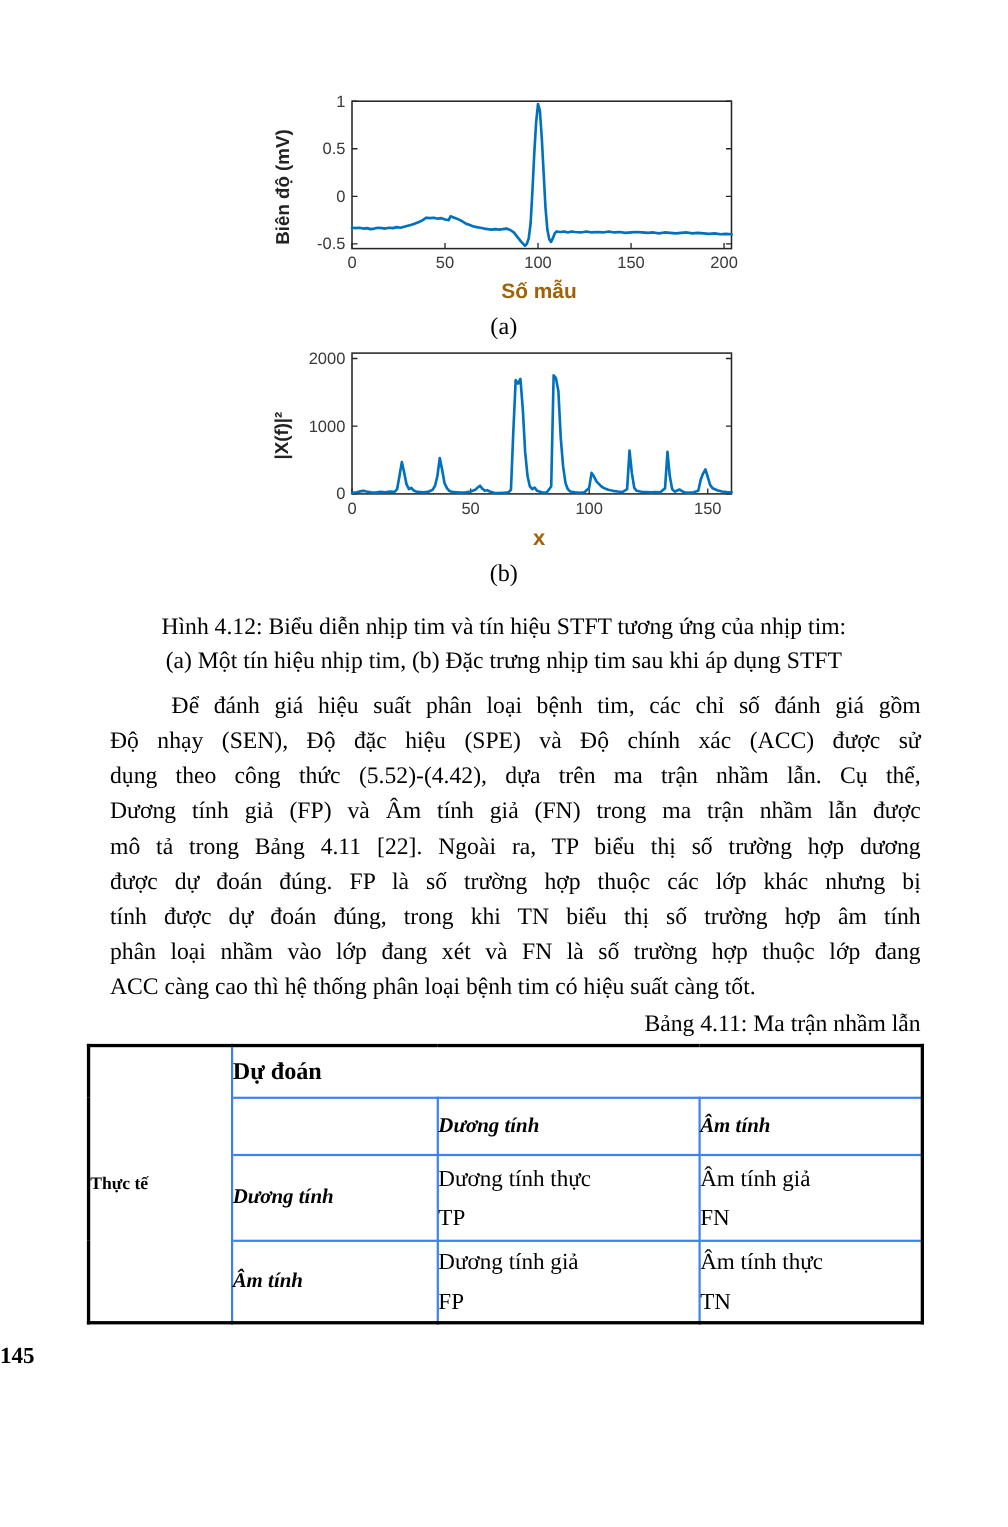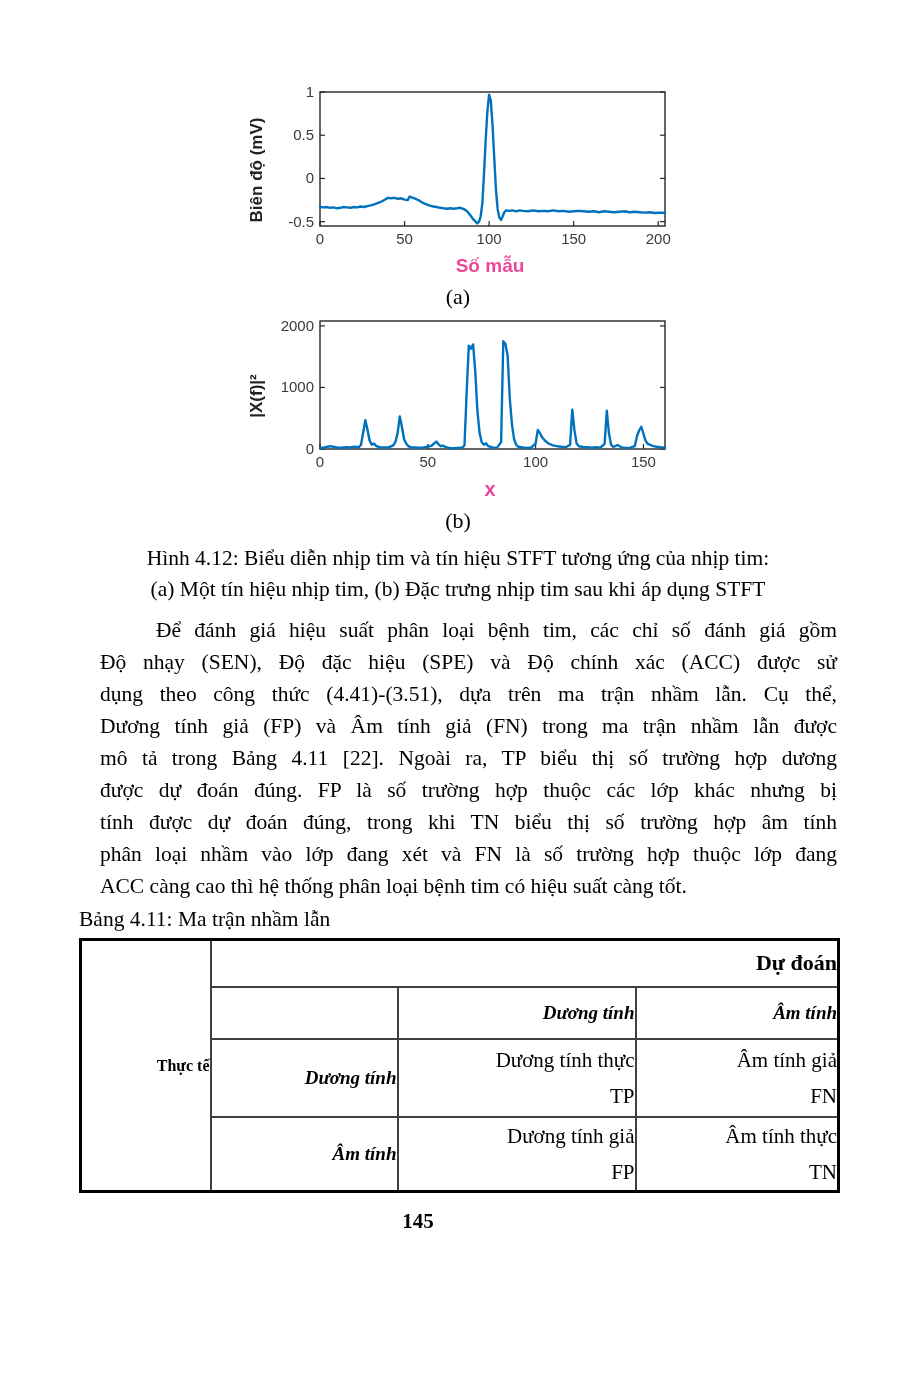--- a/index.html
+++ b/index.html
@@ -13,56 +13,56 @@
   
   .chart-block{width:428px;margin:0 auto;}
   .chart-row{display:flex;align-items:center;}
   .ylabel-wrap{width:26px;height:150px;display:flex;align-items:center;justify-content:center;}
   .ylabel{
     transform:rotate(-90deg);white-space:nowrap;
     font-family:"Liberation Sans", sans-serif;font-weight:bold;font-size:17px;color:#222;
   }
   .xlabel{
     padding-left:64px;text-align:center;
-    font-family:"Liberation Sans", sans-serif;font-weight:bold;font-size:19px;color:#ec4899;
+    font-family:"Liberation Sans", sans-serif;font-weight:bold;font-size:19px;color:#a16207;
     margin-top:1px;
   }
   .xlabel-b{font-size:20px;}
   svg text.tick{font-family:"Liberation Sans", sans-serif;font-size:15px;fill:#3a3a3a;}
   .sub-label{
     text-align:center;font-size:22px;margin-top:7px;margin-bottom:5px;
   }
 
   
   .fig-caption{
-    margin-top:9px;text-align:center;font-size:21.5px;line-height:31px;
+    margin-top:20px;text-align:center;font-size:21.5px;line-height:31px;
   }
 
   
   .paragraph{margin:9px 0 0 79px;width:758px;font-size:21.5px;line-height:32px;}
   .pline{text-align:justify;text-align-last:justify;margin-left:21px;}
   .pline.first{text-indent:56px;}
   .pline.last{text-align-last:left;}
 
   
-  .table-caption{margin-top:5px;margin-left:79px;width:758px;text-align:left;font-size:21.5px;}
+  .table-caption{margin-top:5px;margin-left:79px;width:758px;text-align:right;font-size:21.5px;}
   table.cm{
     border-collapse:collapse;margin-left:79px;margin-top:6px;
     border:3px solid #000;table-layout:fixed;width:758px;
   }
-  table.cm td{border:2px solid #404040;text-align:right;vertical-align:middle;padding:0;}
+  table.cm td{border:2px solid #3b82f6;text-align:left;vertical-align:middle;padding:0;}
   td.corner{font-weight:bold;font-size:16px;}
   td.pred{font-weight:bold;font-size:22px;}
   td.colhead,td.rowhead{font-weight:bold;font-style:italic;font-size:19px;margin-top:16px;}
   td.cell{font-size:21px;}
   td.cell div{line-height:36px;}
 
   
   .page-number{
-    margin-top:16px;width:836px;text-align:center;font-weight:bold;font-size:21px;
+    margin-top:16px;width:836px;text-align:left;font-weight:bold;font-size:21px;
   }
 </style>
 </head>
 <body>
 
 <div class="page">
 
   <div class="figure">
 
     <div class="chart-block">
@@ -134,21 +134,21 @@
 
     <div class="fig-caption">
       <div>Hình 4.12: Biểu diễn nhịp tim và tín hiệu STFT tương ứng của nhịp tim:</div>
       <div>(a) Một tín hiệu nhịp tim, (b) Đặc trưng nhịp tim sau khi áp dụng STFT</div>
     </div>
   </div>
 
   <div class="paragraph">
     <div class="pline first">Để đánh giá hiệu suất phân loại bệnh tim, các chỉ số đánh giá gồm</div>
     <div class="pline">Độ nhạy (SEN), Độ đặc hiệu (SPE) và Độ chính xác (ACC) được sử</div>
-    <div class="pline">dụng theo công thức (4.41)-(3.51), dựa trên ma trận nhầm lẫn. Cụ thể,</div>
+    <div class="pline">dụng theo công thức (5.52)-(4.42), dựa trên ma trận nhầm lẫn. Cụ thể,</div>
     <div class="pline">Dương tính giả (FP) và Âm tính giả (FN) trong ma trận nhầm lẫn được</div>
     <div class="pline">mô tả trong Bảng 4.11 [22]. Ngoài ra, TP biểu thị số trường hợp dương</div>
     <div class="pline">được dự đoán đúng. FP là số trường hợp thuộc các lớp khác nhưng bị</div>
     <div class="pline">tính được dự đoán đúng, trong khi TN biểu thị số trường hợp âm tính</div>
     <div class="pline">phân loại nhầm vào lớp đang xét và FN là số trường hợp thuộc lớp đang</div>
     <div class="pline last">ACC càng cao thì hệ thống phân loại bệnh tim có hiệu suất càng tốt.</div>
   </div>
 
   <div class="table-caption">Bảng 4.11: Ma trận nhầm lẫn</div>
   <table class="cm">

